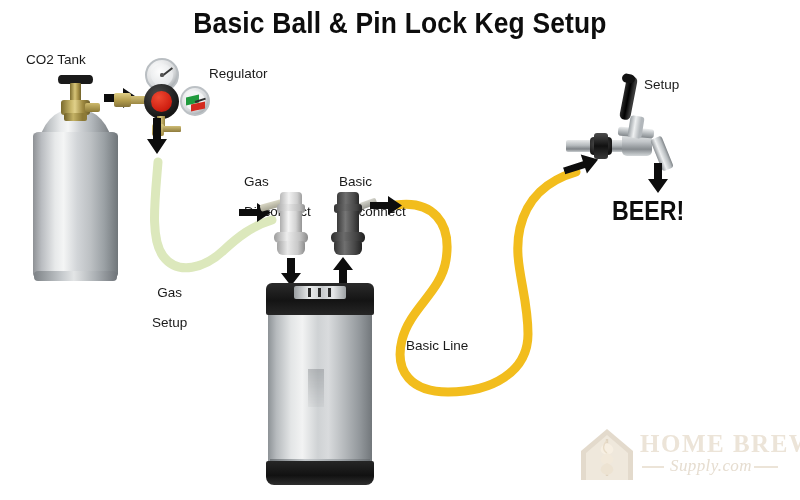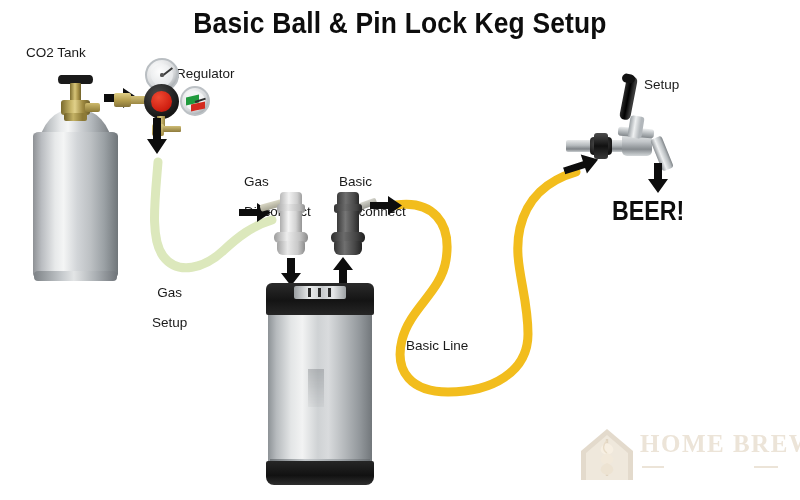--- a/index.html
+++ b/index.html
@@ -197,21 +197,21 @@
   <svg id="lines" viewBox="0 0 800 500" xmlns="http://www.w3.org/2000/svg">
 
     <path d="M158,162 C155,200 150,238 163,256 C178,276 205,268 224,250
              C238,237 252,226 272,220" fill="none" stroke="#DCE8BC" stroke-width="9" stroke-linecap="round"></path>
 
     <path d="M396,205 C432,200 452,222 446,260 C441,292 410,308 402,340
              C394,372 412,392 448,392 C492,392 528,372 528,334
              C528,292 512,262 520,228 C527,198 548,180 576,172" fill="none" stroke="#F2BD1D" stroke-width="9" stroke-linecap="round"></path>
   </svg>
 
-  <div class="lbl" style="left:26px;top:45px;">CO2 Tank</div>
+  <div class="lbl" style="left:26px;top:52px;">CO2 Tank</div>
 
   <div id="tank">
     <div class="abs shoulder"></div>
     <div class="abs body"></div>
     <div class="abs base"></div>
     <div class="abs neck"></div>
   </div>
 
   <div id="valve">
     <div class="blk"></div>
@@ -221,21 +221,21 @@
     <div class="side"></div>
     <div class="collar"></div>
   </div>
 
   <div class="arrow" style="left:104px;top:88px;">
     <svg width="34" height="20" viewBox="0 0 34 20">
       <path d="M0,6 L19,6 L19,0 L34,10 L19,20 L19,14 L0,14 Z" fill="#0d0d0d"></path>
     </svg>
   </div>
 
-  <div class="lbl" style="left:176px;top:66px;">Regulator</div>
+  <div class="lbl" style="left:176px;top:66px;padding-left:33px;">Regulator</div>
 
   <div id="reg">
     <div class="gtop">
       <div class="face"></div>
       <div class="needle"></div>
       <div class="pin"></div>
     </div>
     <div class="gright">
       <div class="face"></div>
       <div class="grn"></div>
@@ -363,16 +363,17 @@
       <path d="M29,9 L50,27 L50,54 L8,54 L8,27 Z" fill="#EFE8DC"></path>
 
       <path d="M29,13 L29,50" stroke="#E0D4C0" stroke-width="2.4" fill="none"></path>
       <path d="M29,17 C21,20 20,27 29,29 C38,27 37,20 29,17 Z" fill="#F7EFE2"></path>
       <path d="M29,27 C21,30 20,37 29,39 C38,37 37,30 29,27 Z" fill="#F2E9DA"></path>
       <path d="M29,37 C21,40 20,47 29,49 C38,47 37,40 29,37 Z" fill="#EDE3D2"></path>
       <path d="M29,15 C25,18 24,24 29,27" stroke="#E8DCC8" stroke-width="1.4" fill="none"></path>
     </svg>
     <div class="hb">HOME BREW</div>
     <div class="rule rl"></div>
+    <div class="sup">Supply.com</div>
     <div class="rule rr"></div>
   </div>
 
 </div>
 
 </body></html>

